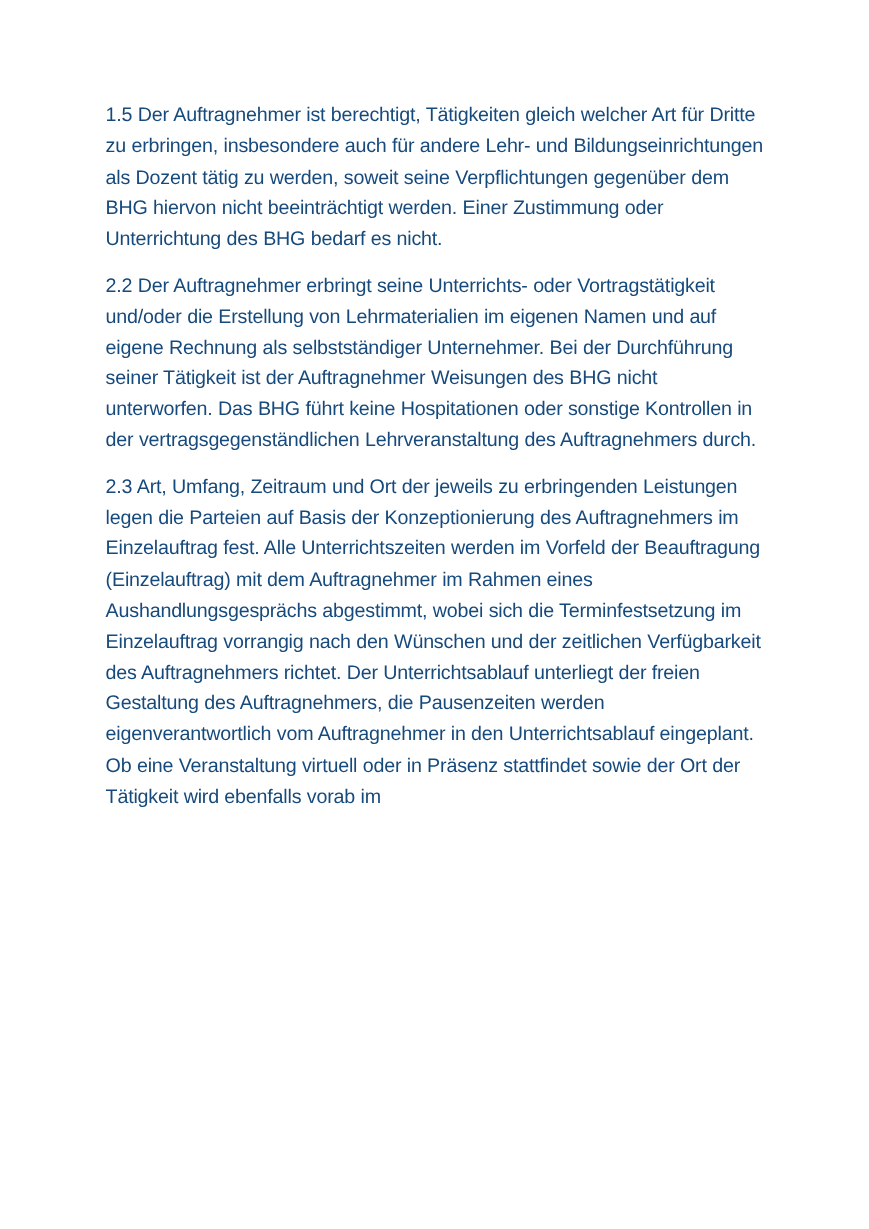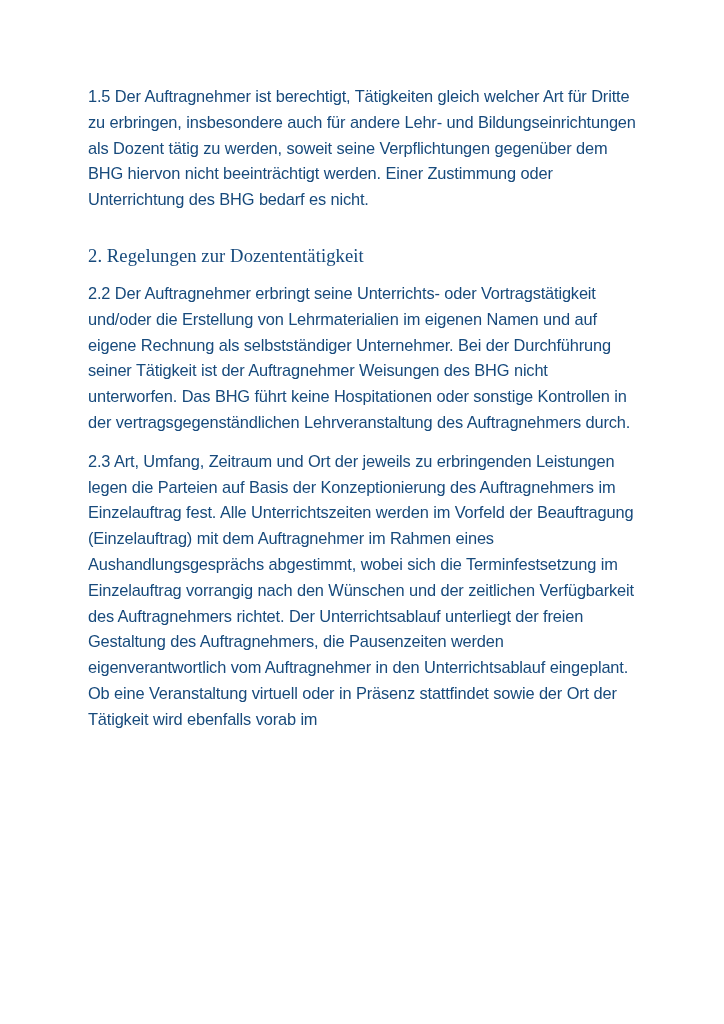--- a/index.html
+++ b/index.html
@@ -58,21 +58,20 @@
   }
 </style>
 </head>
 <body>
 
 <div class="page">
   <div class="content">
 
     <p class="para">1.5 Der Auftragnehmer ist berechtigt, Tätigkeiten gleich welcher Art für Dritte zu erbringen, insbesondere auch für andere Lehr- und Bildungseinrichtungen als Dozent tätig zu werden, soweit seine Verpflichtungen gegenüber dem BHG hiervon nicht beeinträchtigt werden. Einer Zustimmung oder Unterrichtung des BHG bedarf es nicht.</p>
 
-    <h2 class="section-heading">2. Regelungen zur Dozententätigkeit</h2>
 
 
     <p class="para">2.2 Der Auftragnehmer erbringt seine Unterrichts- oder Vortragstätigkeit und/oder die Erstellung von Lehrmaterialien im eigenen Namen und auf eigene Rechnung als selbstständiger Unternehmer. Bei der Durchführung seiner Tätigkeit ist der Auftragnehmer Weisungen des BHG nicht unterworfen. Das BHG führt keine Hospitationen oder sonstige Kontrollen in der vertragsgegenständlichen Lehrveranstaltung des Auftragnehmers durch.</p>
 
     <p class="para last">2.3 Art, Umfang, Zeitraum und Ort der jeweils zu erbringenden Leistungen legen die Parteien auf Basis der Konzeptionierung des Auftragnehmers im Einzelauftrag fest. Alle Unterrichtszeiten werden im Vorfeld der Beauftragung (Einzelauftrag) mit dem Auftragnehmer im Rahmen eines Aushandlungsgesprächs abgestimmt, wobei sich die Terminfestsetzung im Einzelauftrag vorrangig nach den Wünschen und der zeitlichen Verfügbarkeit des Auftragnehmers richtet. Der Unterrichtsablauf unterliegt der freien Gestaltung des Auftragnehmers, die Pausenzeiten werden eigenverantwortlich vom Auftragnehmer in den Unterrichtsablauf eingeplant. Ob eine Veranstaltung virtuell oder in Präsenz stattfindet sowie der Ort der Tätigkeit wird ebenfalls vorab im</p>
 
   </div>
 </div>
 
 </body></html>

